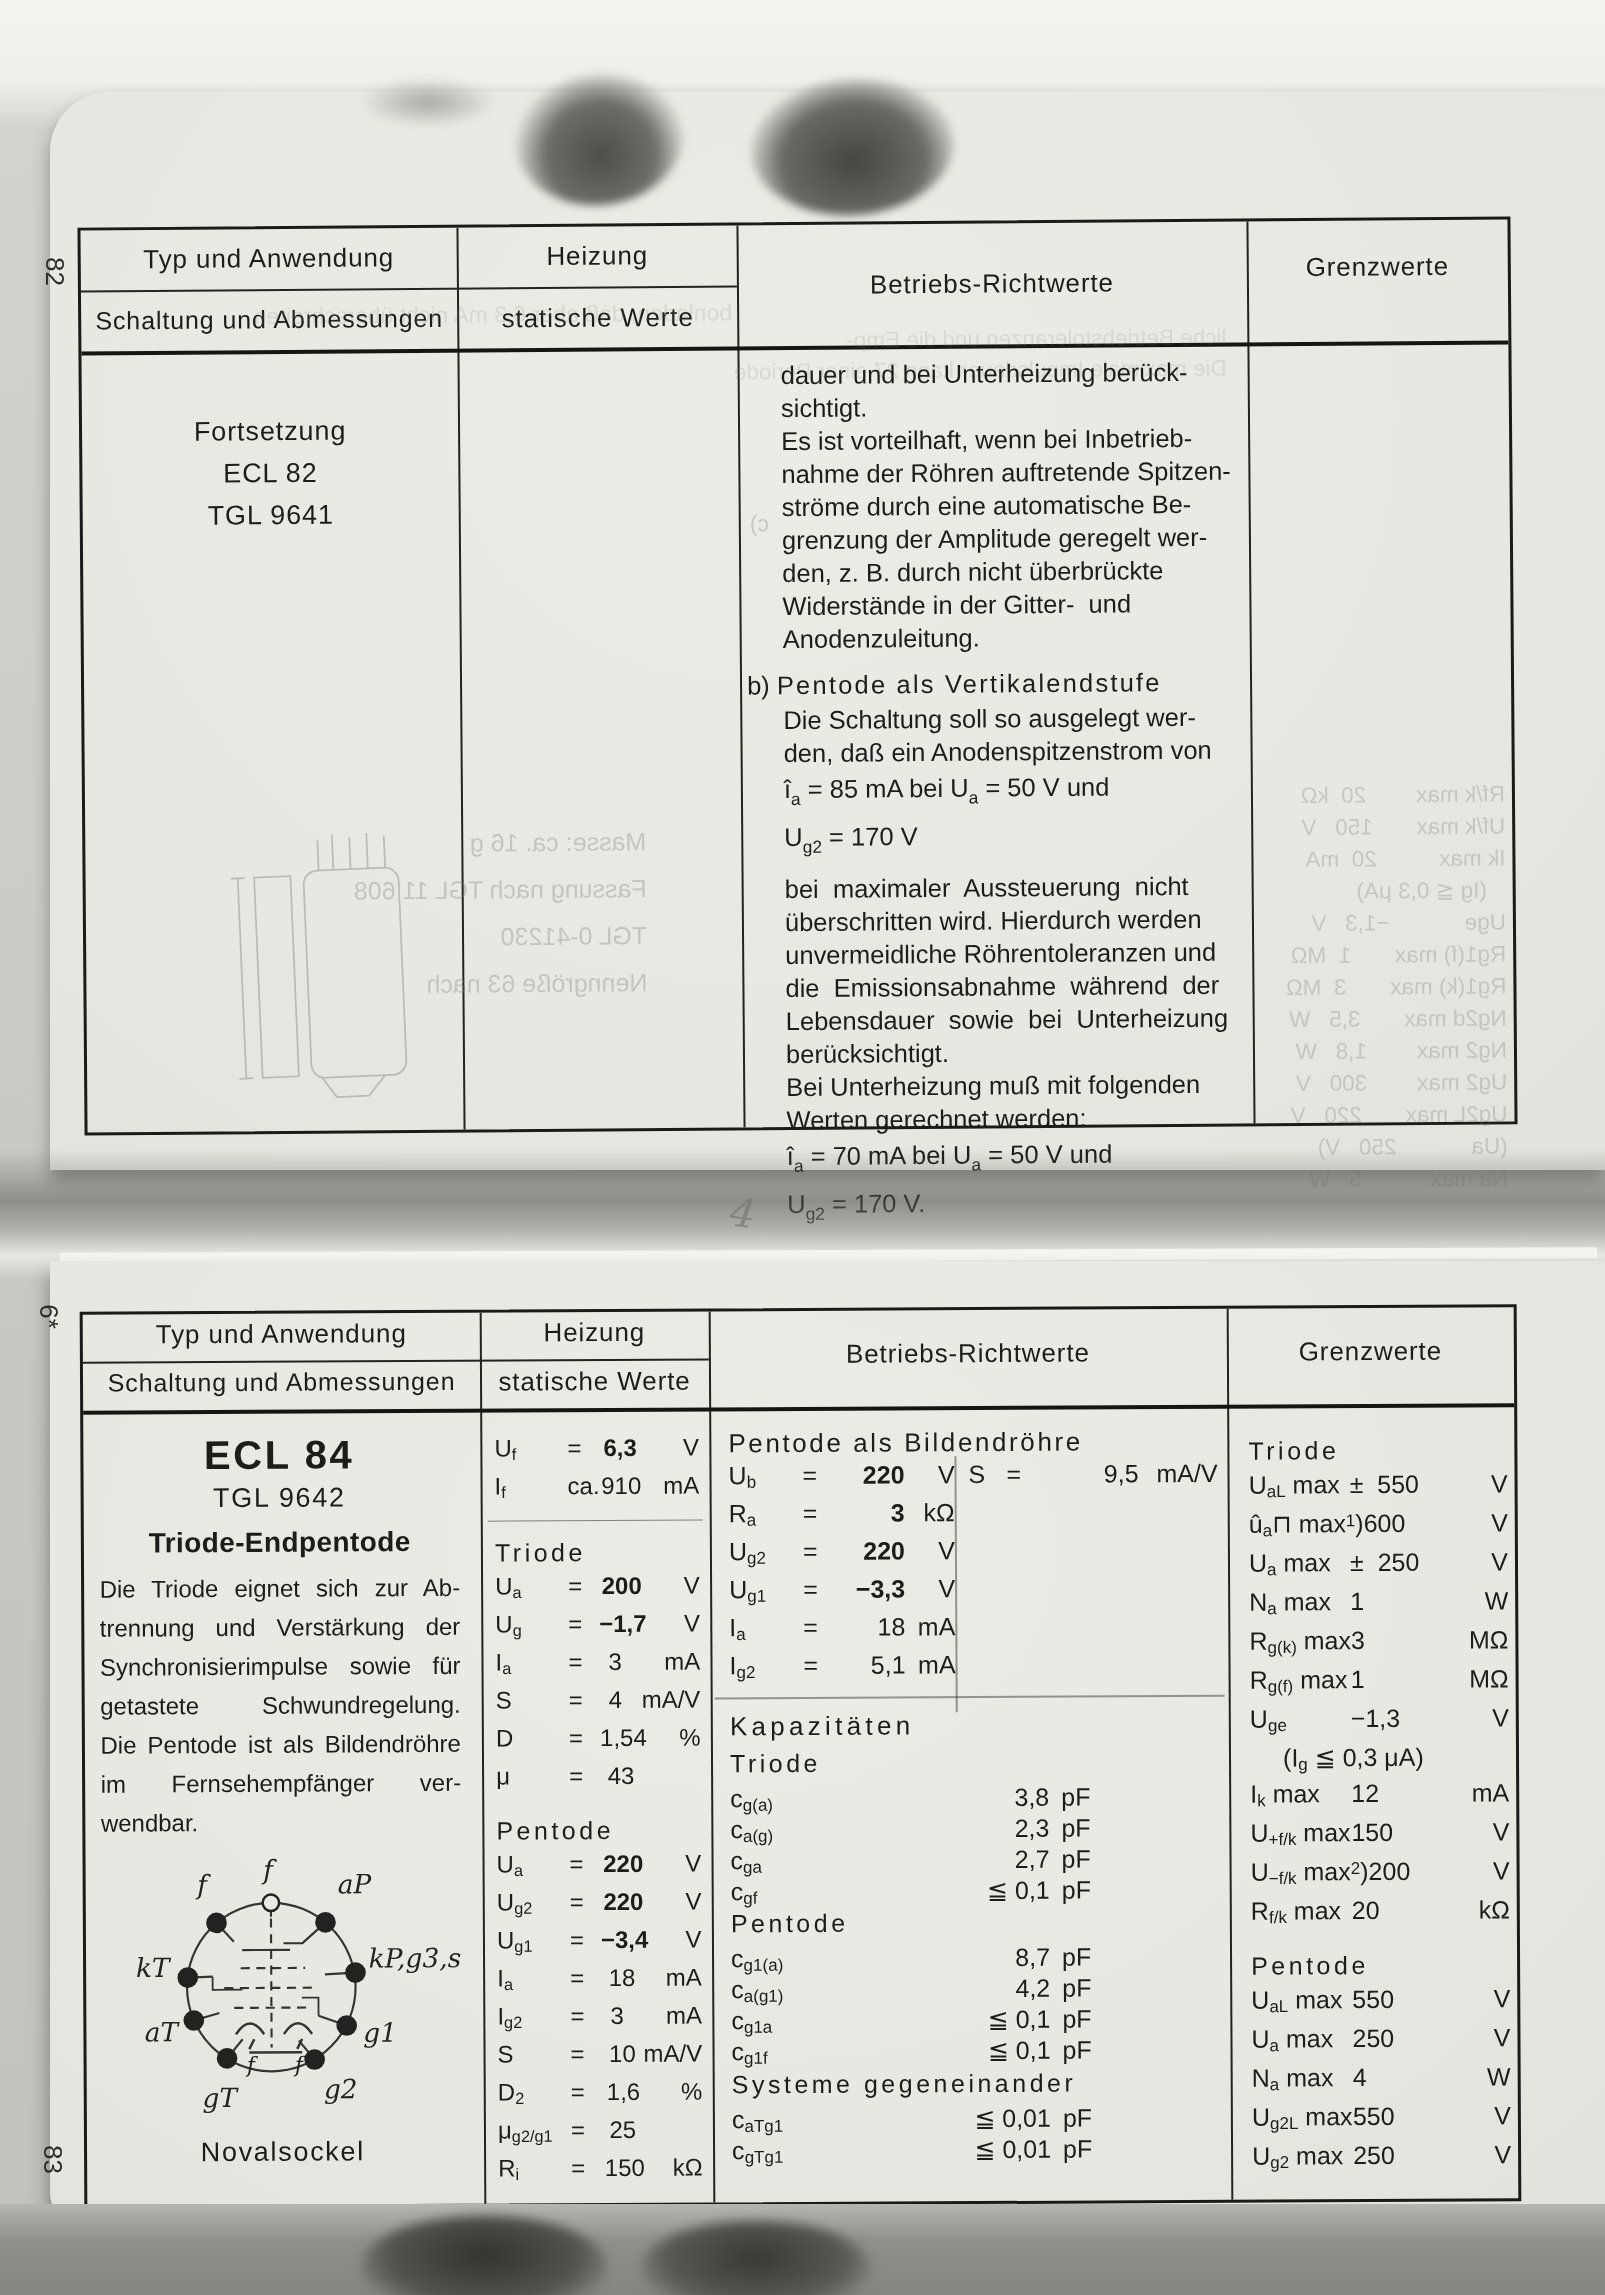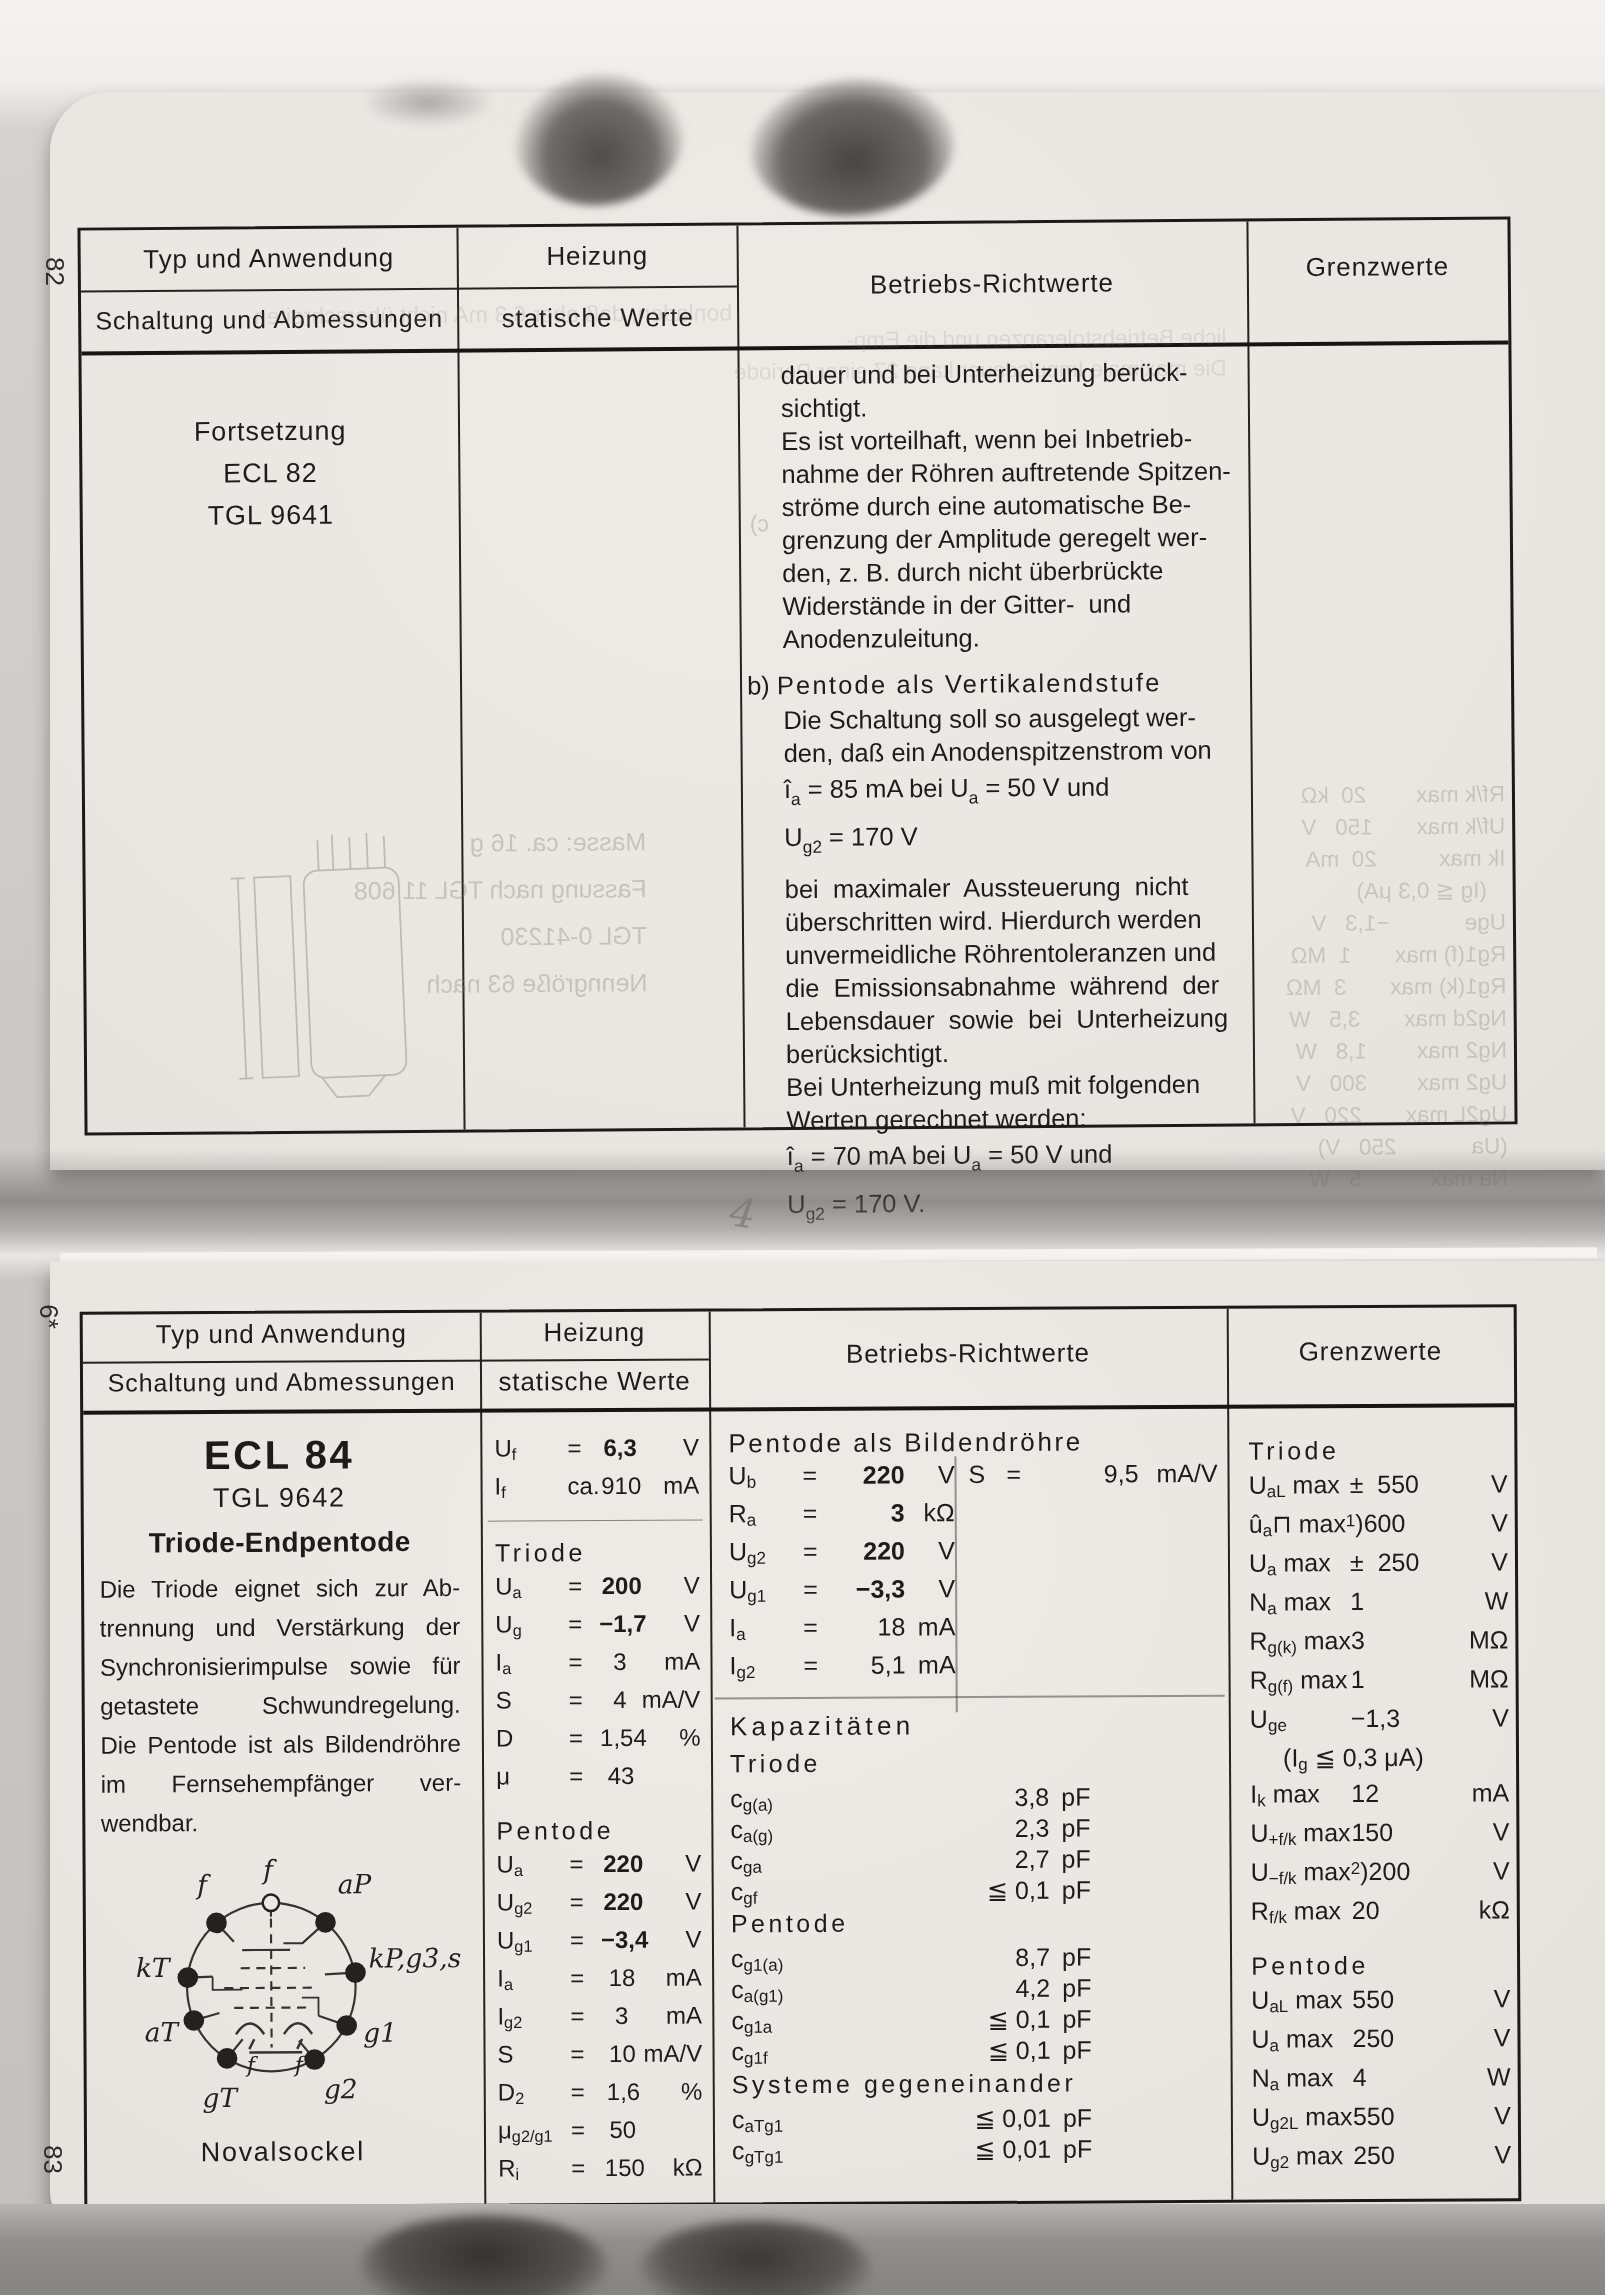--- a/index.html
+++ b/index.html
@@ -64,21 +64,21 @@
   .desc{margin-top:3.5px;font-size:24px;line-height:39px;}
   .dline{text-align:justify;text-align-last:justify;white-space:normal;}
   .desc .dline:last-child{text-align-last:left;}
   .socket{display:block;margin:8.6px auto 0;}
   .sockcap{text-align:center;font-size:27px;letter-spacing:1.7px;margin-top:1.7px;}
 
   .b-col2{position:absolute;left:397px;top:96px;width:229px;box-sizing:border-box;padding:26px 10.4px 0 14px;font-size:24px;}
   .hz-row{display:flex;align-items:baseline;height:38px;}
   .hz-sym{min-width:73px;}
   .hz-eq{width:40px;}
-  .hz-val{flex:1;text-align:center;}
+  .hz-val{flex:1;text-align:left;}
   .hz-unit{width:69px;text-align:right;}
   .rule2{height:1.7px;background:#4a4945;margin:9.5px -3.5px 7.8px -7px;opacity:.65;}
   .sec{letter-spacing:3.5px;height:43px;line-height:47px;font-size:25px;}
   .sec-mt{margin-top:7px;}
 
   .b-col3{position:absolute;left:626px;top:96px;width:518px;font-size:25px;}
   .pb-header{position:absolute;left:19px;top:21px;letter-spacing:2.6px;font-size:26px;white-space:nowrap;}
   .pb-left{position:absolute;left:19px;top:54px;width:226px;}
   .pb-row{display:flex;align-items:baseline;height:38px;}
   .pb-sym{width:74px;}
@@ -423,21 +423,21 @@
           <div class="hz-row">
             <span class="hz-sym">D<sub>2</sub></span>
             <span class="hz-eq">=</span>
             <span class="hz-val">1,6</span>
             <span class="hz-unit">%</span>
           </div>
 
           <div class="hz-row">
             <span class="hz-sym">μ<sub>g2/g1</sub></span>
             <span class="hz-eq">=</span>
-            <span class="hz-val">50</span>
+            <span class="hz-val">25</span>
             <span class="hz-unit"></span>
           </div>
 
           <div class="hz-row">
             <span class="hz-sym">R<sub>i</sub></span>
             <span class="hz-eq">=</span>
             <span class="hz-val">150</span>
             <span class="hz-unit">kΩ</span>
           </div>
         </div>

